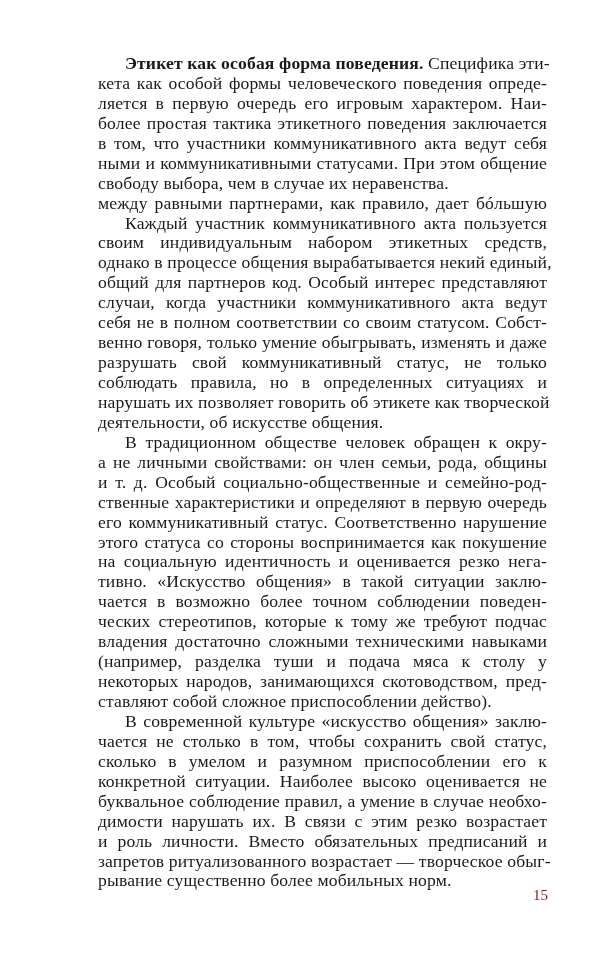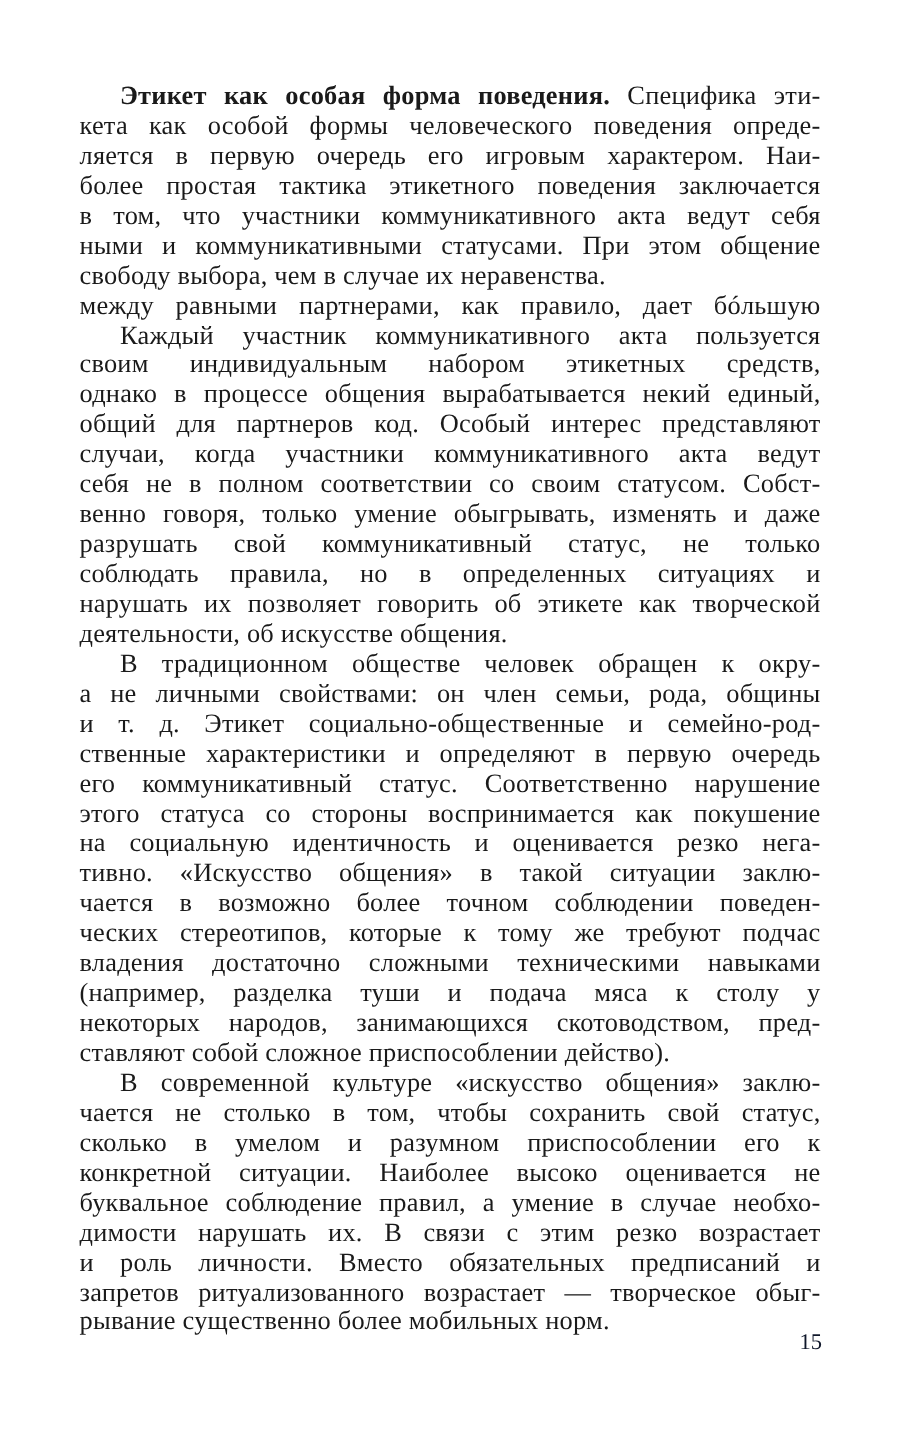--- a/index.html
+++ b/index.html
@@ -24,37 +24,38 @@
     .line {
       display: block;
       height: 19.95px;
       line-height: 19.95px;
       font-size: 17.6px;
       text-align: justify;
       text-align-last: justify;
       white-space: nowrap;
       overflow: visible;
       letter-spacing: 0.15px;
+      margin-left: 45px;
     }
     .line.last {
       text-align-last: left;
     }
     .line.indent {
       padding-left: 27px;
     }
     .bold {
       font-weight: bold;
     }
     .page-number {
       position: absolute;
       left: 533px;
       top: 887px;
       font-size: 15px;
       font-family: "Liberation Serif", serif;
-      color: #0f172a;
+      color: #7f1d1d;
     }
   </style>
 </head>
 <body>
 
 <div class="page">
 
   <div>
     <span class="line indent"><span class="bold">Этикет как особая форма поведения.</span><span> Специфика эти-</span></span>
     <span class="line">кета как особой формы человеческого поведения опреде-</span>
@@ -76,21 +77,21 @@
     <span class="line">венно говоря, только умение обыгрывать, изменять и даже</span>
     <span class="line">разрушать свой коммуникативный статус, не только</span>
     <span class="line">соблюдать правила, но в определенных ситуациях и</span>
     <span class="line">нарушать их позволяет говорить об этикете как творческой</span>
     <span class="line last">деятельности, об искусстве общения.</span>
   </div>
 
   <div>
     <span class="line indent">В традиционном обществе человек обращен к окру-</span>
     <span class="line">а не личными свойствами: он член семьи, рода, общины</span>
-    <span class="line">и т. д. Этикет социально-общественные и семейно-род-</span>
+    <span class="line">и т. д. Особый социально-общественные и семейно-род-</span>
     <span class="line">ственные характеристики и определяют в первую очередь</span>
     <span class="line">его коммуникативный статус. Соответственно нарушение</span>
     <span class="line">этого статуса со стороны воспринимается как покушение</span>
     <span class="line">на социальную идентичность и оценивается резко нега-</span>
     <span class="line">тивно. «Искусство общения» в такой ситуации заклю-</span>
     <span class="line">чается в возможно более точном соблюдении поведен-</span>
     <span class="line">ческих стереотипов, которые к тому же требуют подчас</span>
     <span class="line">владения достаточно сложными техническими навыками</span>
     <span class="line">(например, разделка туши и подача мяса к столу у</span>
     <span class="line">некоторых народов, занимающихся скотоводством, пред-</span>

